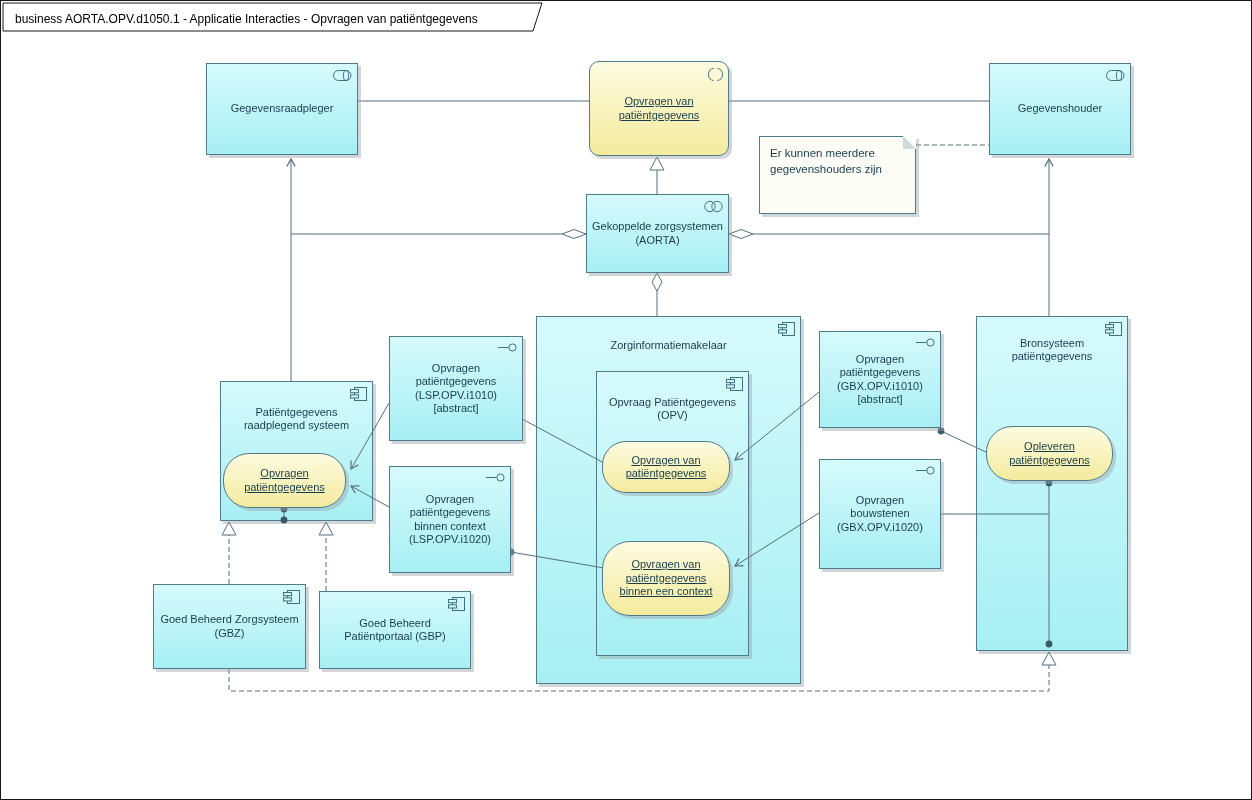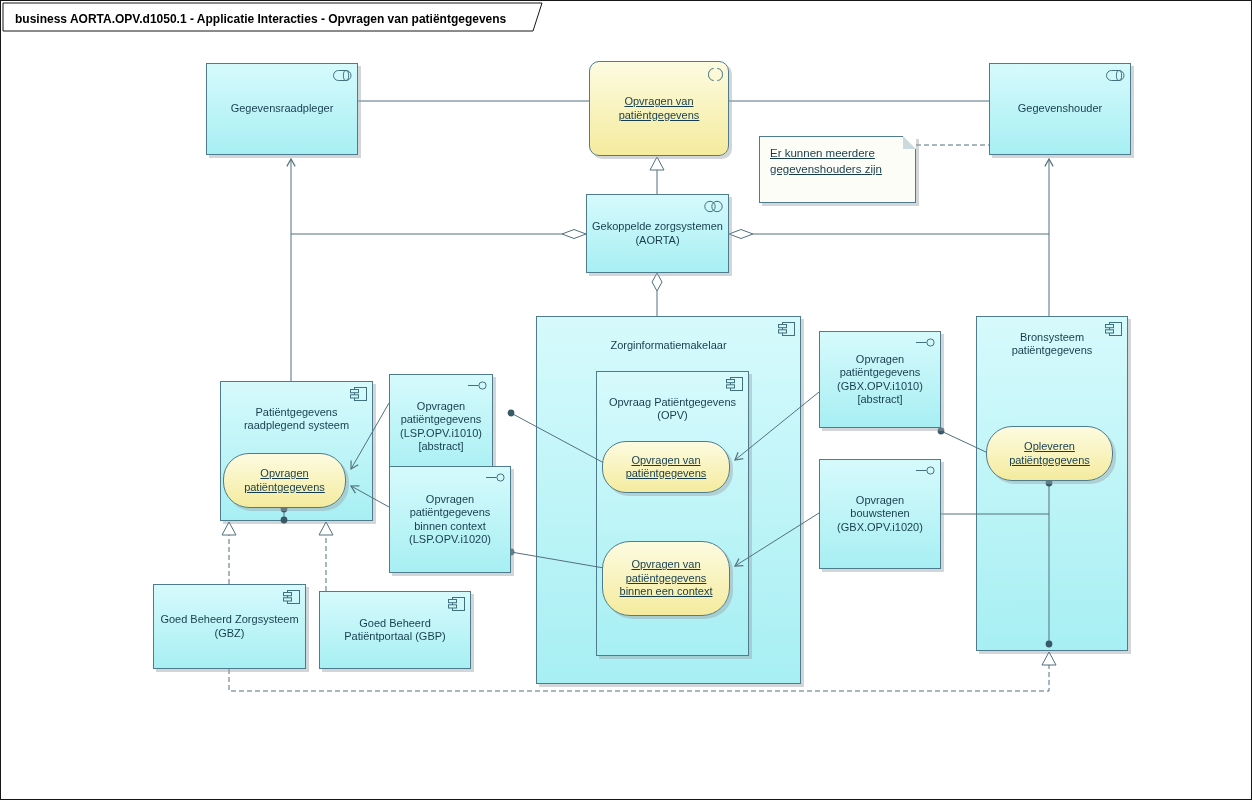--- a/index.html
+++ b/index.html
@@ -1,52 +1,52 @@
 <!DOCTYPE html>
 <html><head>
 <meta charset="utf-8">
 <style>
   * { box-sizing: border-box; }
   body { margin:0; background:#ffffff; font-family:"Liberation Sans", sans-serif; }
   .stage { position:relative; width:1252px; height:800px; background:#ffffff; border:1px solid #161616; overflow:hidden; }
   svg.wires { position:absolute; left:0; top:0; z-index:5; pointer-events:none; }
-  .frame-title { position:absolute; left:14px; top:11px; z-index:10; font-size:12px; font-weight:bold; color:#000; }
+  .frame-title { position:absolute; left:14px; top:11px; z-index:10; font-size:12px; font-weight:normal; color:#000; }
 
   .node { position:absolute; border:1px solid #4e7c8c; color:#173d4d; font-size:11px; line-height:1.22;
           text-align:center; display:flex; align-items:center; justify-content:center; padding:4px 6px;
           background:linear-gradient(180deg,#d6fafc 0%,#a7eff3 100%);
           box-shadow:3px 3px 0 rgba(155,165,170,.45); z-index:10; }
   .node .lbl { max-width:100%; }
   .container { z-index:1; align-items:flex-start; }
   .container2 { z-index:2; align-items:flex-start; }
   .yellow { background:linear-gradient(180deg,#fdfbe0 0%,#f4eb9e 100%);text-decoration:underline; }
   .icon { position:absolute; top:5px; right:5px; line-height:0; }
 
   #n-gegevensraadpleger { left:205px; top:62px;  width:152px; height:92px; }
   #n-interactie         { left:588px; top:60px;  width:140px; height:95px; border-radius:10px; }
   #n-gegevenshouder     { left:988px; top:62px;  width:142px; height:92px; }
   #n-gekoppelde         { left:585px; top:193px; width:143px; height:79px; padding:4px 3px; }
   #n-zim                { left:535px; top:315px; width:265px; height:368px; padding-top:22px; }
   #n-opv                { left:595px; top:370px; width:153px; height:285px; padding-top:24px; }
   #n-svc1               { left:601px; top:440px; width:128px; height:52px; border-radius:24px; }
   #n-svc2               { left:601px; top:540px; width:128px; height:75px; border-radius:28px;justify-content:flex-end; }
-  #n-lsp1010            { left:388px; top:335px; width:104px; height:105px;margin-top:38px; }
+  #n-lsp1010            { left:388px; top:335px; width:134px; height:105px; }
   #n-lsp1020            { left:388px; top:465px; width:122px; height:107px; }
   #n-raadplegend        { left:205px; top:380px; width:153px; height:140px; padding-top:24px;margin-left:14px; }
   #n-svc-pg             { left:222px; top:452px; width:123px; height:55px; border-radius:26px; }
   #n-gbx1010            { left:818px; top:330px; width:122px; height:97px; }
   #n-gbx1020            { left:818px; top:458px; width:122px; height:110px; }
-  #n-bron               { left:975px; top:315px; width:152px; height:335px; padding-top:14px; }
+  #n-bron               { left:975px; top:315px; width:152px; height:335px; padding-top:20px; }
   #n-opleveren          { left:985px; top:425px; width:127px; height:55px; border-radius:26px; }
   #n-gbz                { left:152px; top:583px; width:153px; height:85px; }
   #n-gbp                { left:318px; top:590px; width:152px; height:78px; }
 
-  #n-note { left:758px; top:135px; width:157px; height:67px; position:absolute; z-index:10;
+  #n-note { left:758px; top:135px; width:157px; height:78px; position:absolute; z-index:10;
             background:#fdfdf8; border:1px solid #4e7c8c; color:#173d4d; font-size:11.5px; line-height:1.35;
-            padding:9px 10px 16px 10px; text-align:left; box-shadow:3px 3px 0 rgba(155,165,170,.45);text-decoration:underline; }
+            padding:9px 10px 16px 10px; text-align:left; box-shadow:3px 3px 0 rgba(155,165,170,.45); }
   #n-note::after { content:""; position:absolute; top:-1px; right:-1px; width:0; height:0;
                    border-top:13px solid #ffffff; border-left:13px solid #ccdade; }
 </style>
 </head>
 <body>
 
 <div class="stage">
 
   <svg class="wires" width="1252" height="800" viewBox="0 0 1252 800">
     <defs>

